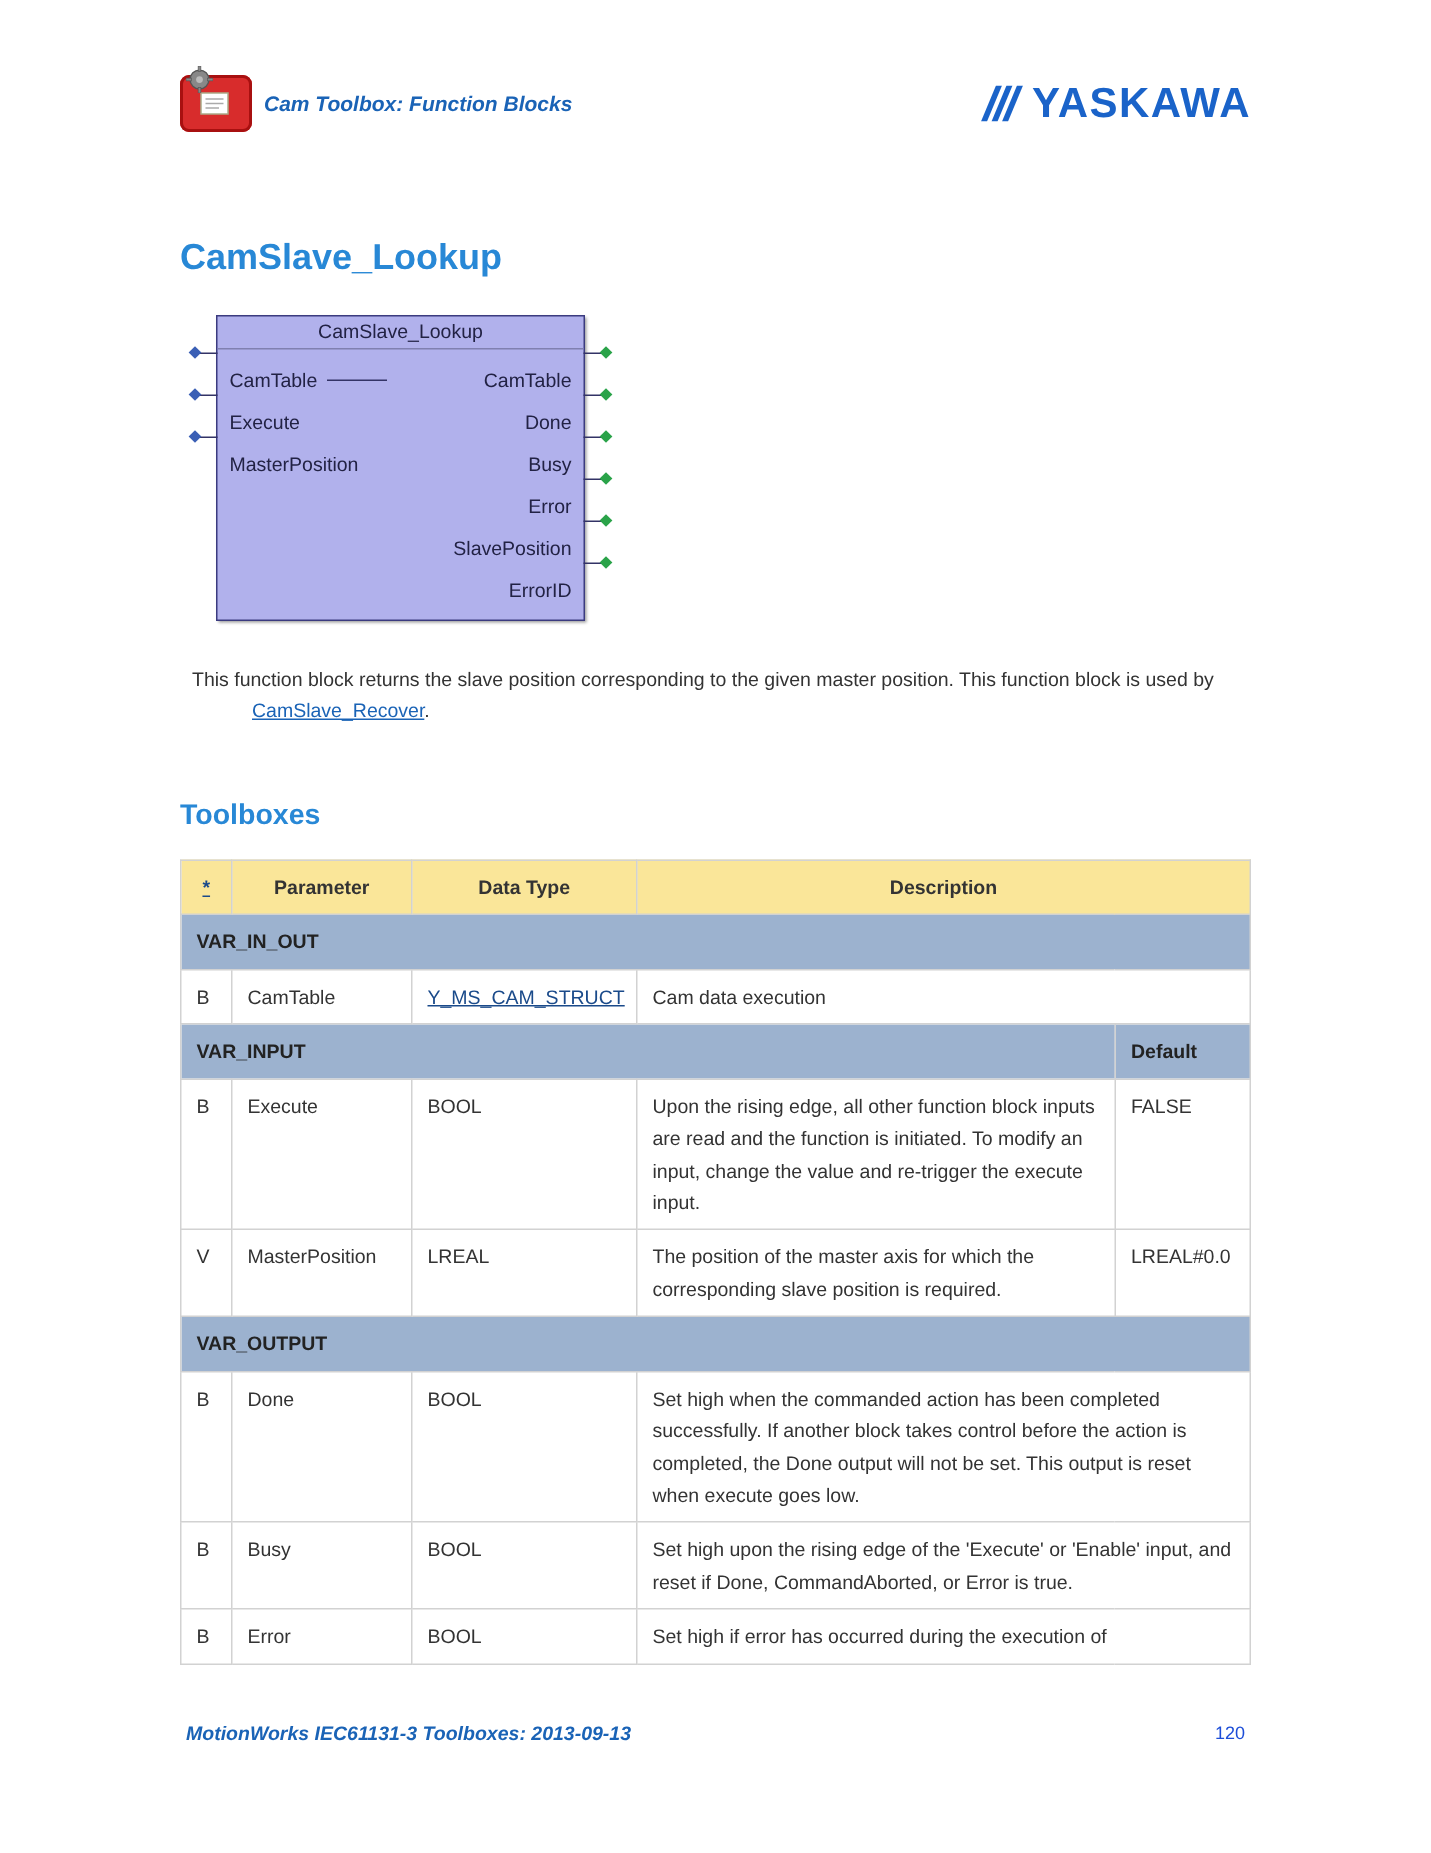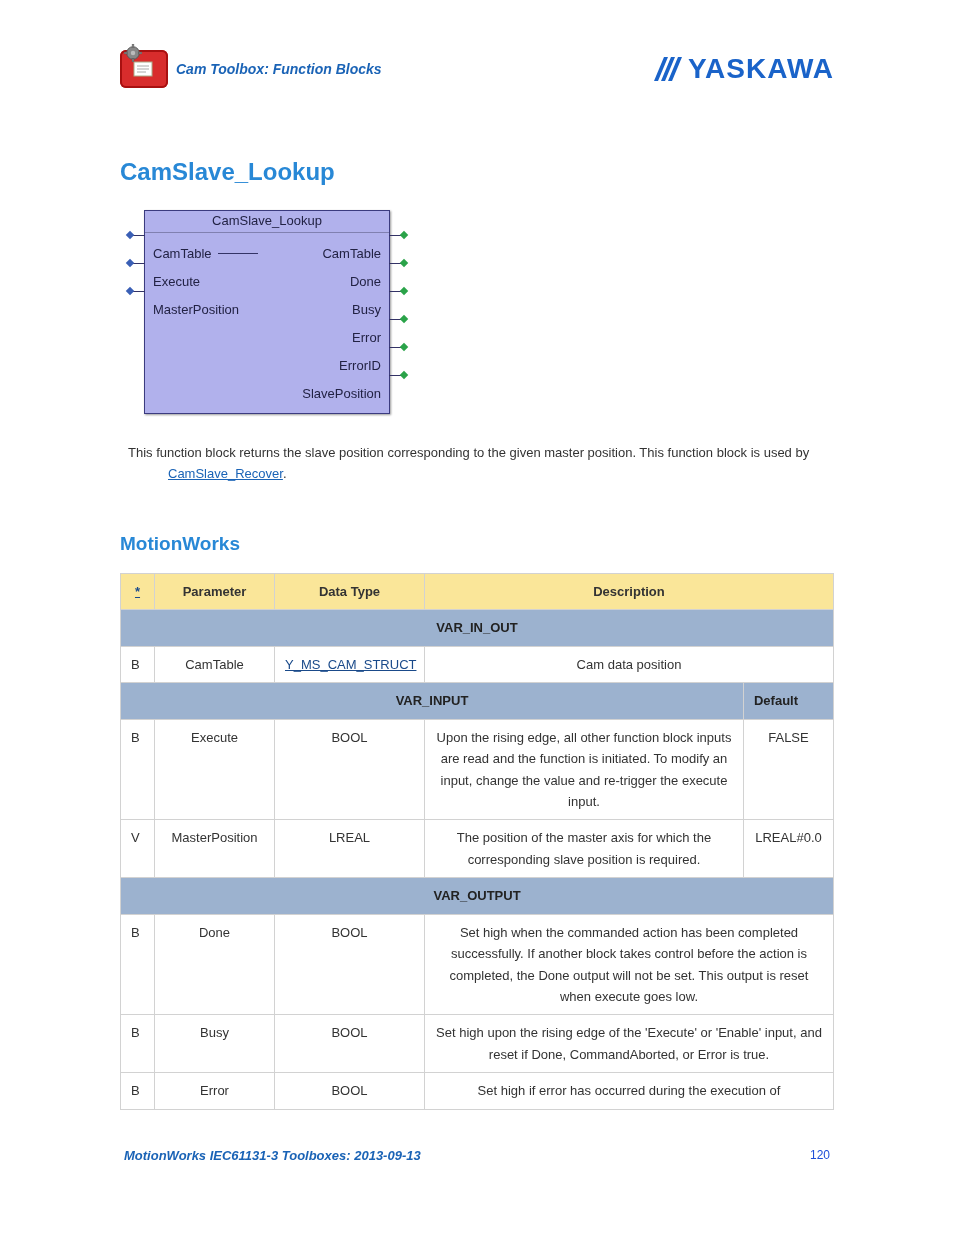--- a/index.html
+++ b/index.html
@@ -150,21 +150,21 @@
   }
   table.params {
     border-collapse: collapse;
     width: 100%;
     font-size: 13px;
     table-layout: fixed;
   }
   table.params th, table.params td {
     border: 1px solid #d2d2d2;
     padding: 7px 10px;
-    text-align: center;
+    text-align: left;
     vertical-align: top;
     line-height: 1.65;
   }
   table.params th {
     background: #fae699;
     font-weight: bold;
     text-align: center;
     color: #333;
   }
   table.params th:first-child a {
@@ -259,25 +259,25 @@
           <div class="fb-row">
             <span class="l">MasterPosition</span>
             <span class="r">Busy</span>
           </div>
           <div class="fb-row">
             <span class="l"></span>
             <span class="r">Error</span>
           </div>
           <div class="fb-row">
             <span class="l"></span>
+            <span class="r">SlavePosition</span>
+          </div>
+          <div class="fb-row">
+            <span class="l"></span>
             <span class="r">ErrorID</span>
-          </div>
-          <div class="fb-row">
-            <span class="l"></span>
-            <span class="r">SlavePosition</span>
           </div>
         </div>
     <div class="pin-left" style="top: 24px;">
           <div class="pin-dot"></div>
         </div>
         <div class="pin-right" style="top: 24px;">
           <div class="pin-dot"></div>
         </div>
         <div class="pin-left" style="top: 52px;">
           <div class="pin-dot"></div>
@@ -300,21 +300,21 @@
         <div class="pin-right" style="top: 164px;">
           <div class="pin-dot"></div>
         </div>
       </div>
   </div>
 
   <div class="desc-text">
     <span>This function block returns the slave position corresponding to the given master position.  This function block is used by </span><a href="#">CamSlave_Recover</a><span>.</span>
   </div>
 
-  <h2 class="section-title">MotionWorks</h2>
+  <h2 class="section-title">Toolboxes</h2>
 
   <table class="params">
     <colgroup>
       <col class="col-star">
         <col class="col-param">
         <col class="col-type">
         <col class="col-desc">
         <col class="col-default">
     </colgroup>
     <thead>
@@ -326,21 +326,21 @@
       </tr>
     </thead>
     <tbody id="tbody">
         <tr class="section-row">
           <td colspan="5">VAR_IN_OUT</td>
         </tr>
         <tr>
           <td style="text-align: left;">B</td>
           <td>CamTable</td>
           <td><a href="#">Y_MS_CAM_STRUCT</a></td>
-          <td colspan="2">Cam data position</td>
+          <td colspan="2">Cam data execution</td>
         </tr>
         <tr class="section-row">
           <td colspan="4">VAR_INPUT</td>
           <td style="text-align: left;">Default</td>
         </tr>
         <tr>
           <td style="text-align: left;">B</td>
           <td>Execute</td>
           <td>BOOL</td>
           <td>Upon the rising edge, all other function block inputs are read and the function is initiated. To modify an input, change the value and re-trigger the execute input.</td>

